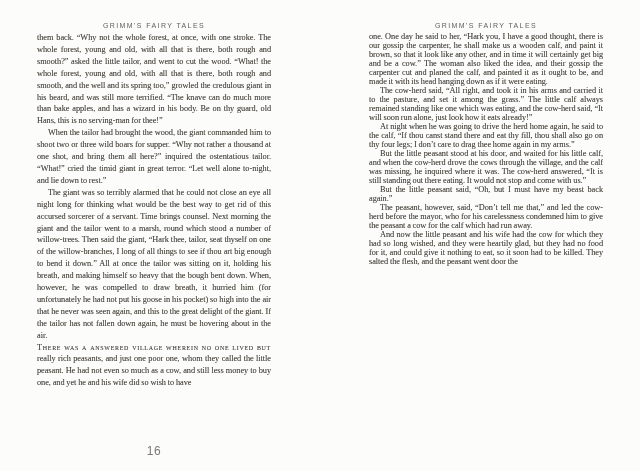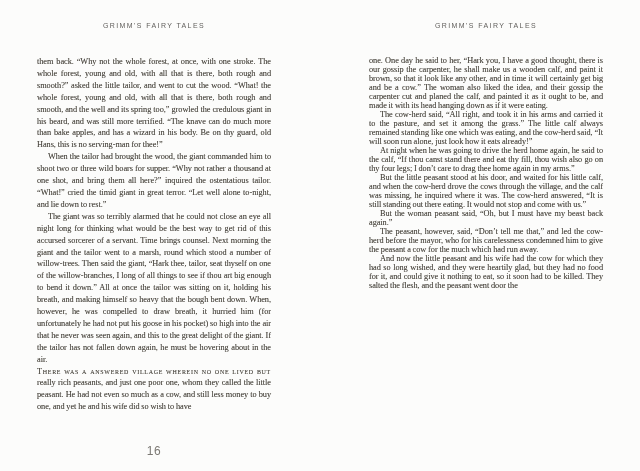--- a/index.html
+++ b/index.html
@@ -34,21 +34,21 @@
     font-family: "Liberation Sans", sans-serif;
     font-size: 7px;
     letter-spacing: 1.4px;
     color: #605e5b;
   }
 
   .page-body {
     position: absolute;
     left: 0;
     right: 0;
-    top: 56px;
+    top: 32px;
     font-size: 8.3px;
     text-align: justify;
     text-shadow: 0 0 0.4px rgba(74, 70, 63, 0.45);
   }
   .page-left  .page-body { line-height: 11.9px; }
   .page-right .page-body { line-height: 9px; }
 
   p.para {
     margin: 0;
     text-indent: 0;
@@ -100,21 +100,21 @@
         <p class="para"><span class="lead-caps">There was a answered village wherein no one lived but</span> really rich peasants, and just one poor one, whom they called the little peasant. He had not even so much as a cow, and still less money to buy one, and yet he and his wife did so wish to have</p>
       </div>
     <div class="page-number">16</div>
   </div>
 
   <div class="page page-right">
     <div class="running-head">GRIMM'S FAIRY TALES</div>
     <div class="page-body">
         <p class="para">one. One day he said to her, “Hark you, I have a good thought, there is our gossip the carpenter, he shall make us a wooden calf, and paint it brown, so that it look like any other, and in time it will certainly get big and be a cow.” The woman also liked the idea, and their gossip the carpenter cut and planed the calf, and painted it as it ought to be, and made it with its head hanging down as if it were eating.</p>
         <p class="para indent">The cow-herd said, “All right, and took it in his arms and carried it to the pasture, and set it among the grass.” The little calf always remained standing like one which was eating, and the cow-herd said, “It will soon run alone, just look how it eats already!”</p>
-        <p class="para indent">At night when he was going to drive the herd home again, he said to the calf, “If thou canst stand there and eat thy fill, thou wish also go on thy four legs; I don’t care to drag thee home again in my arms.”</p>
+        <p class="para indent">At night when he was going to drive the herd home again, he said to the calf, “If thou canst stand there and eat thy fill, thou shall also go on thy four legs; I don’t care to drag thee home again in my arms.”</p>
         <p class="para indent">But the little peasant stood at his door, and waited for his little calf, and when the cow-herd drove the cows through the village, and the calf was missing, he inquired where it was. The cow-herd answered, “It is still standing out there eating. It would not stop and come with us.”</p>
-        <p class="para indent">But the woman peasant said, “Oh, but I must have my beast back again.”</p>
-        <p class="para indent">The peasant, however, said, “Don’t tell me that,” and led the cow-herd before the mayor, who for his carelessness condemned him to give the peasant a cow for the much which had run away.</p>
+        <p class="para indent">But the little peasant said, “Oh, but I must have my beast back again.”</p>
+        <p class="para indent">The peasant, however, said, “Don’t tell me that,” and led the cow-herd before the mayor, who for his carelessness condemned him to give the peasant a cow for the calf which had run away.</p>
         <p class="para indent">And now the little peasant and his wife had the cow for which they had so long wished, and they were heartily glad, but they had no food for it, and could give it nothing to eat, so it soon had to be killed. They salted the flesh, and the peasant went door the</p>
       </div>
   </div>
 
 </div>
 
 </body></html>

